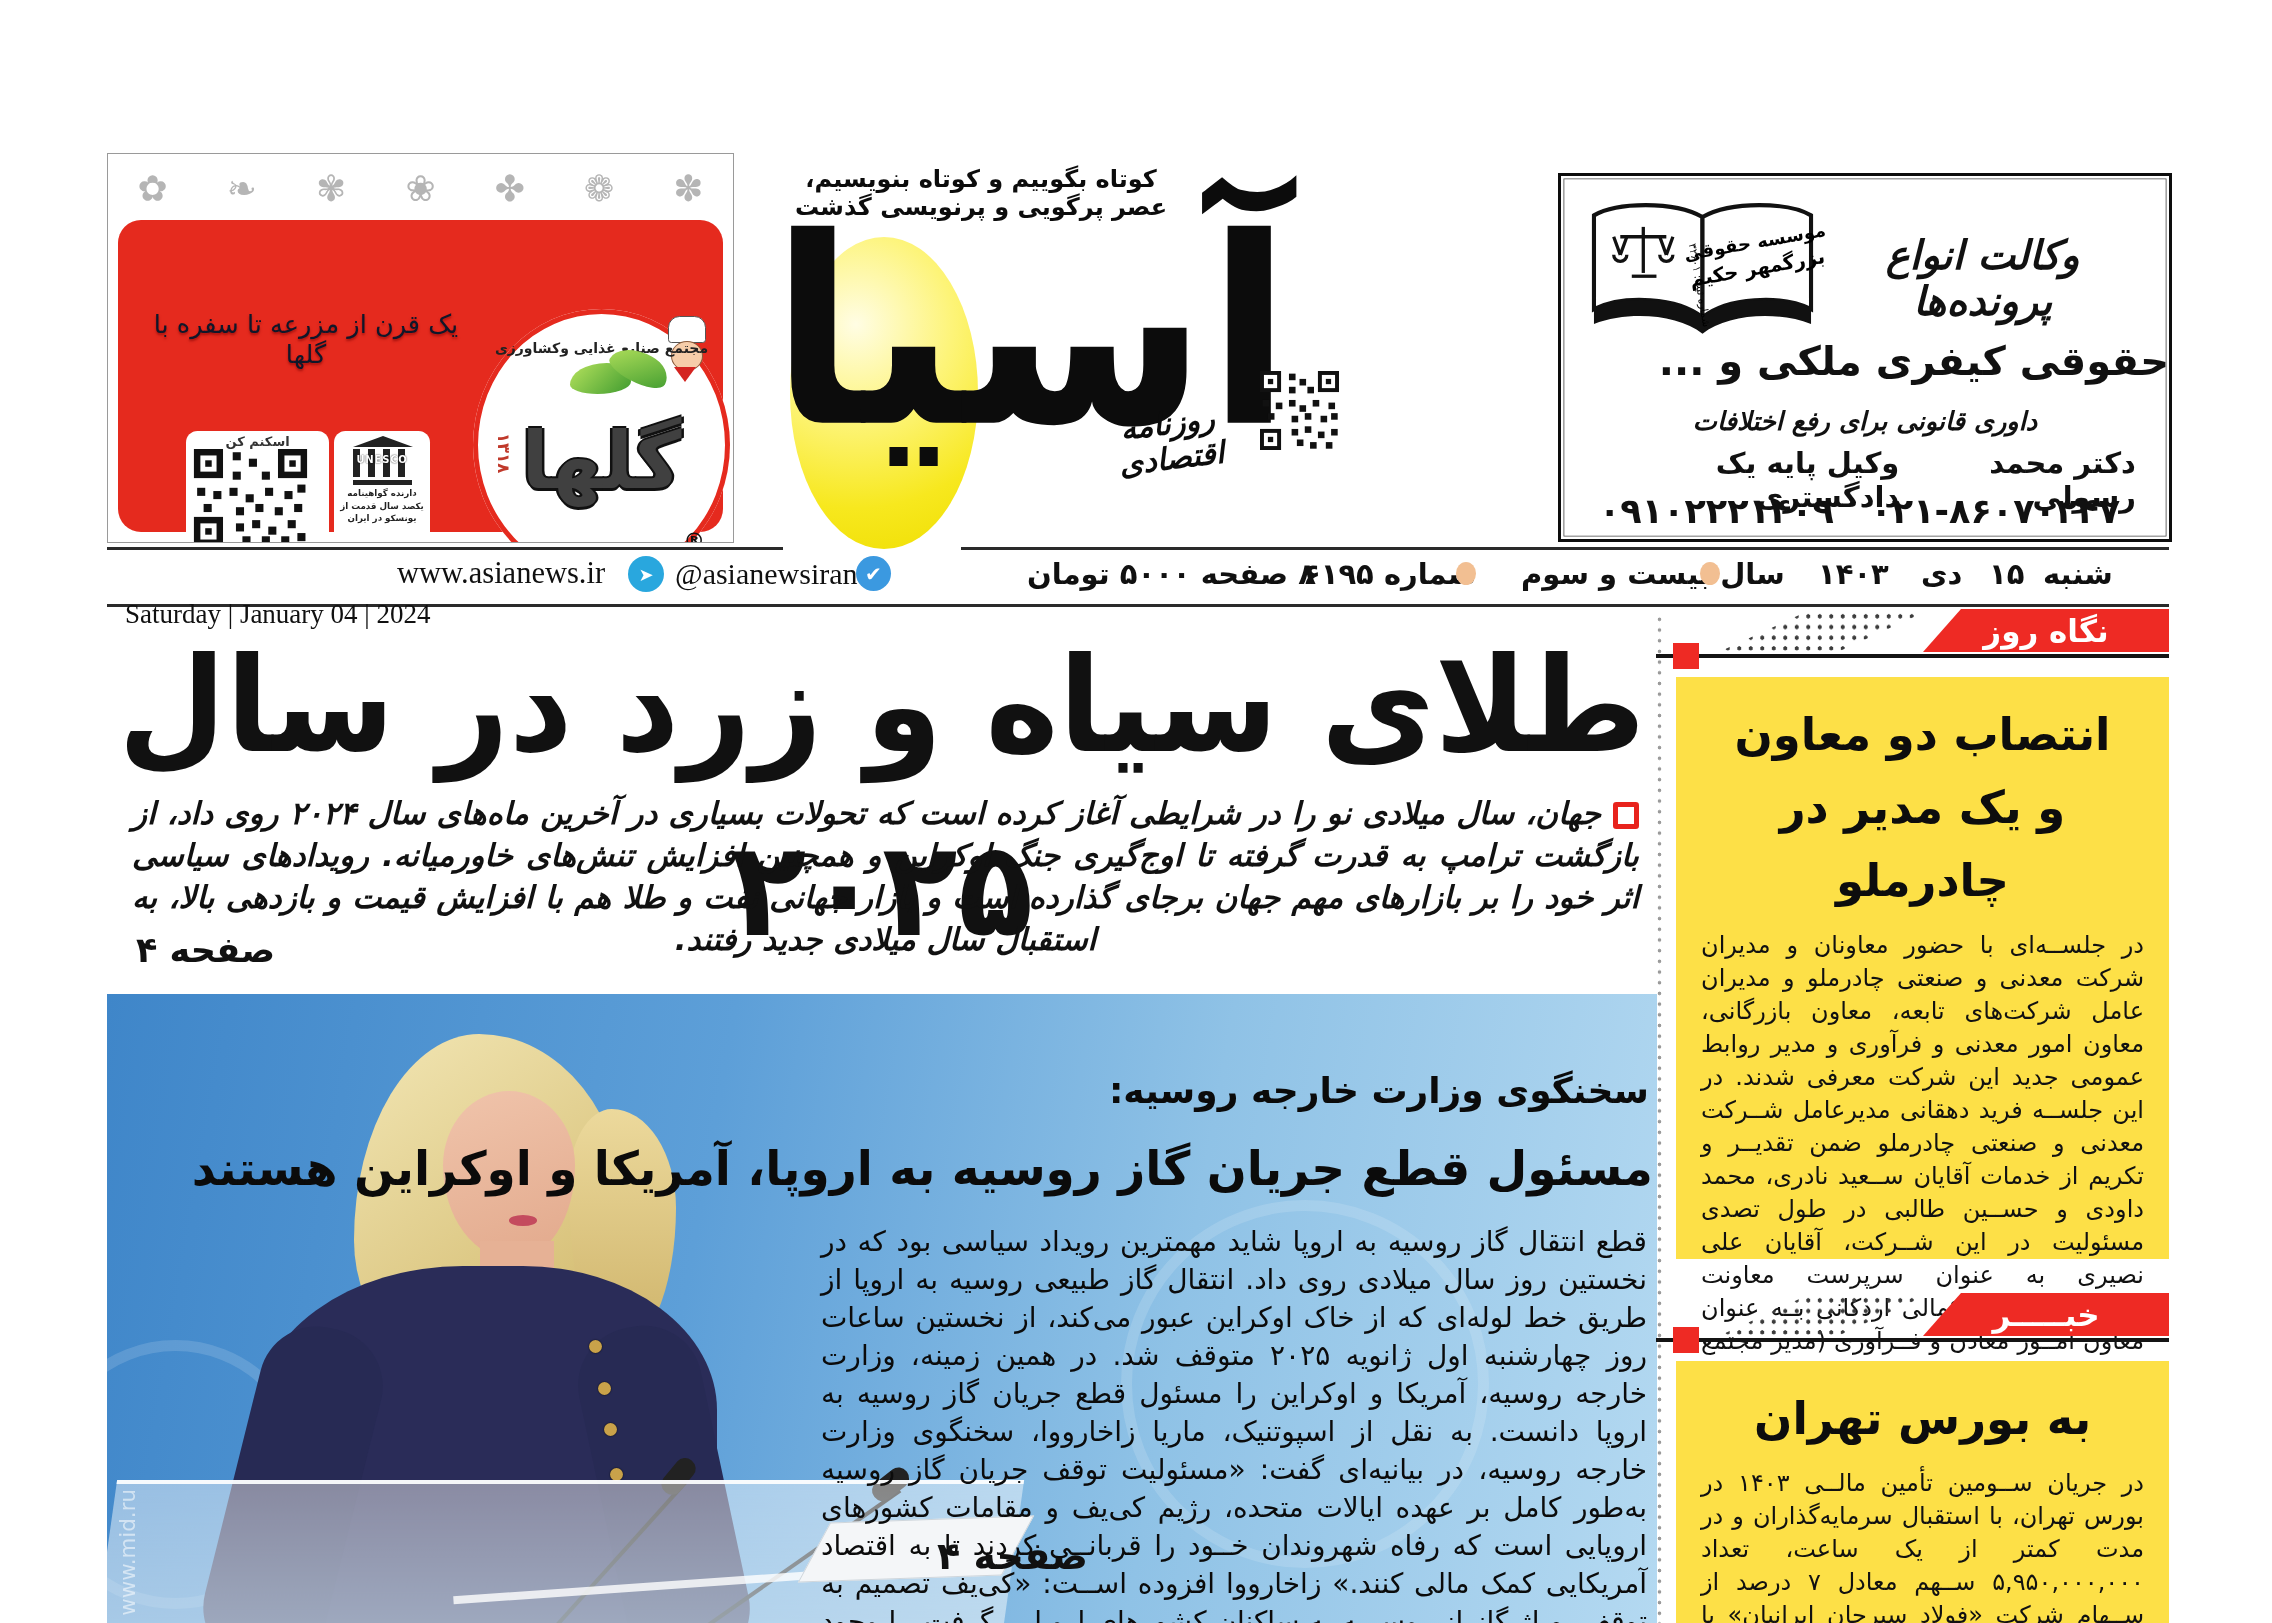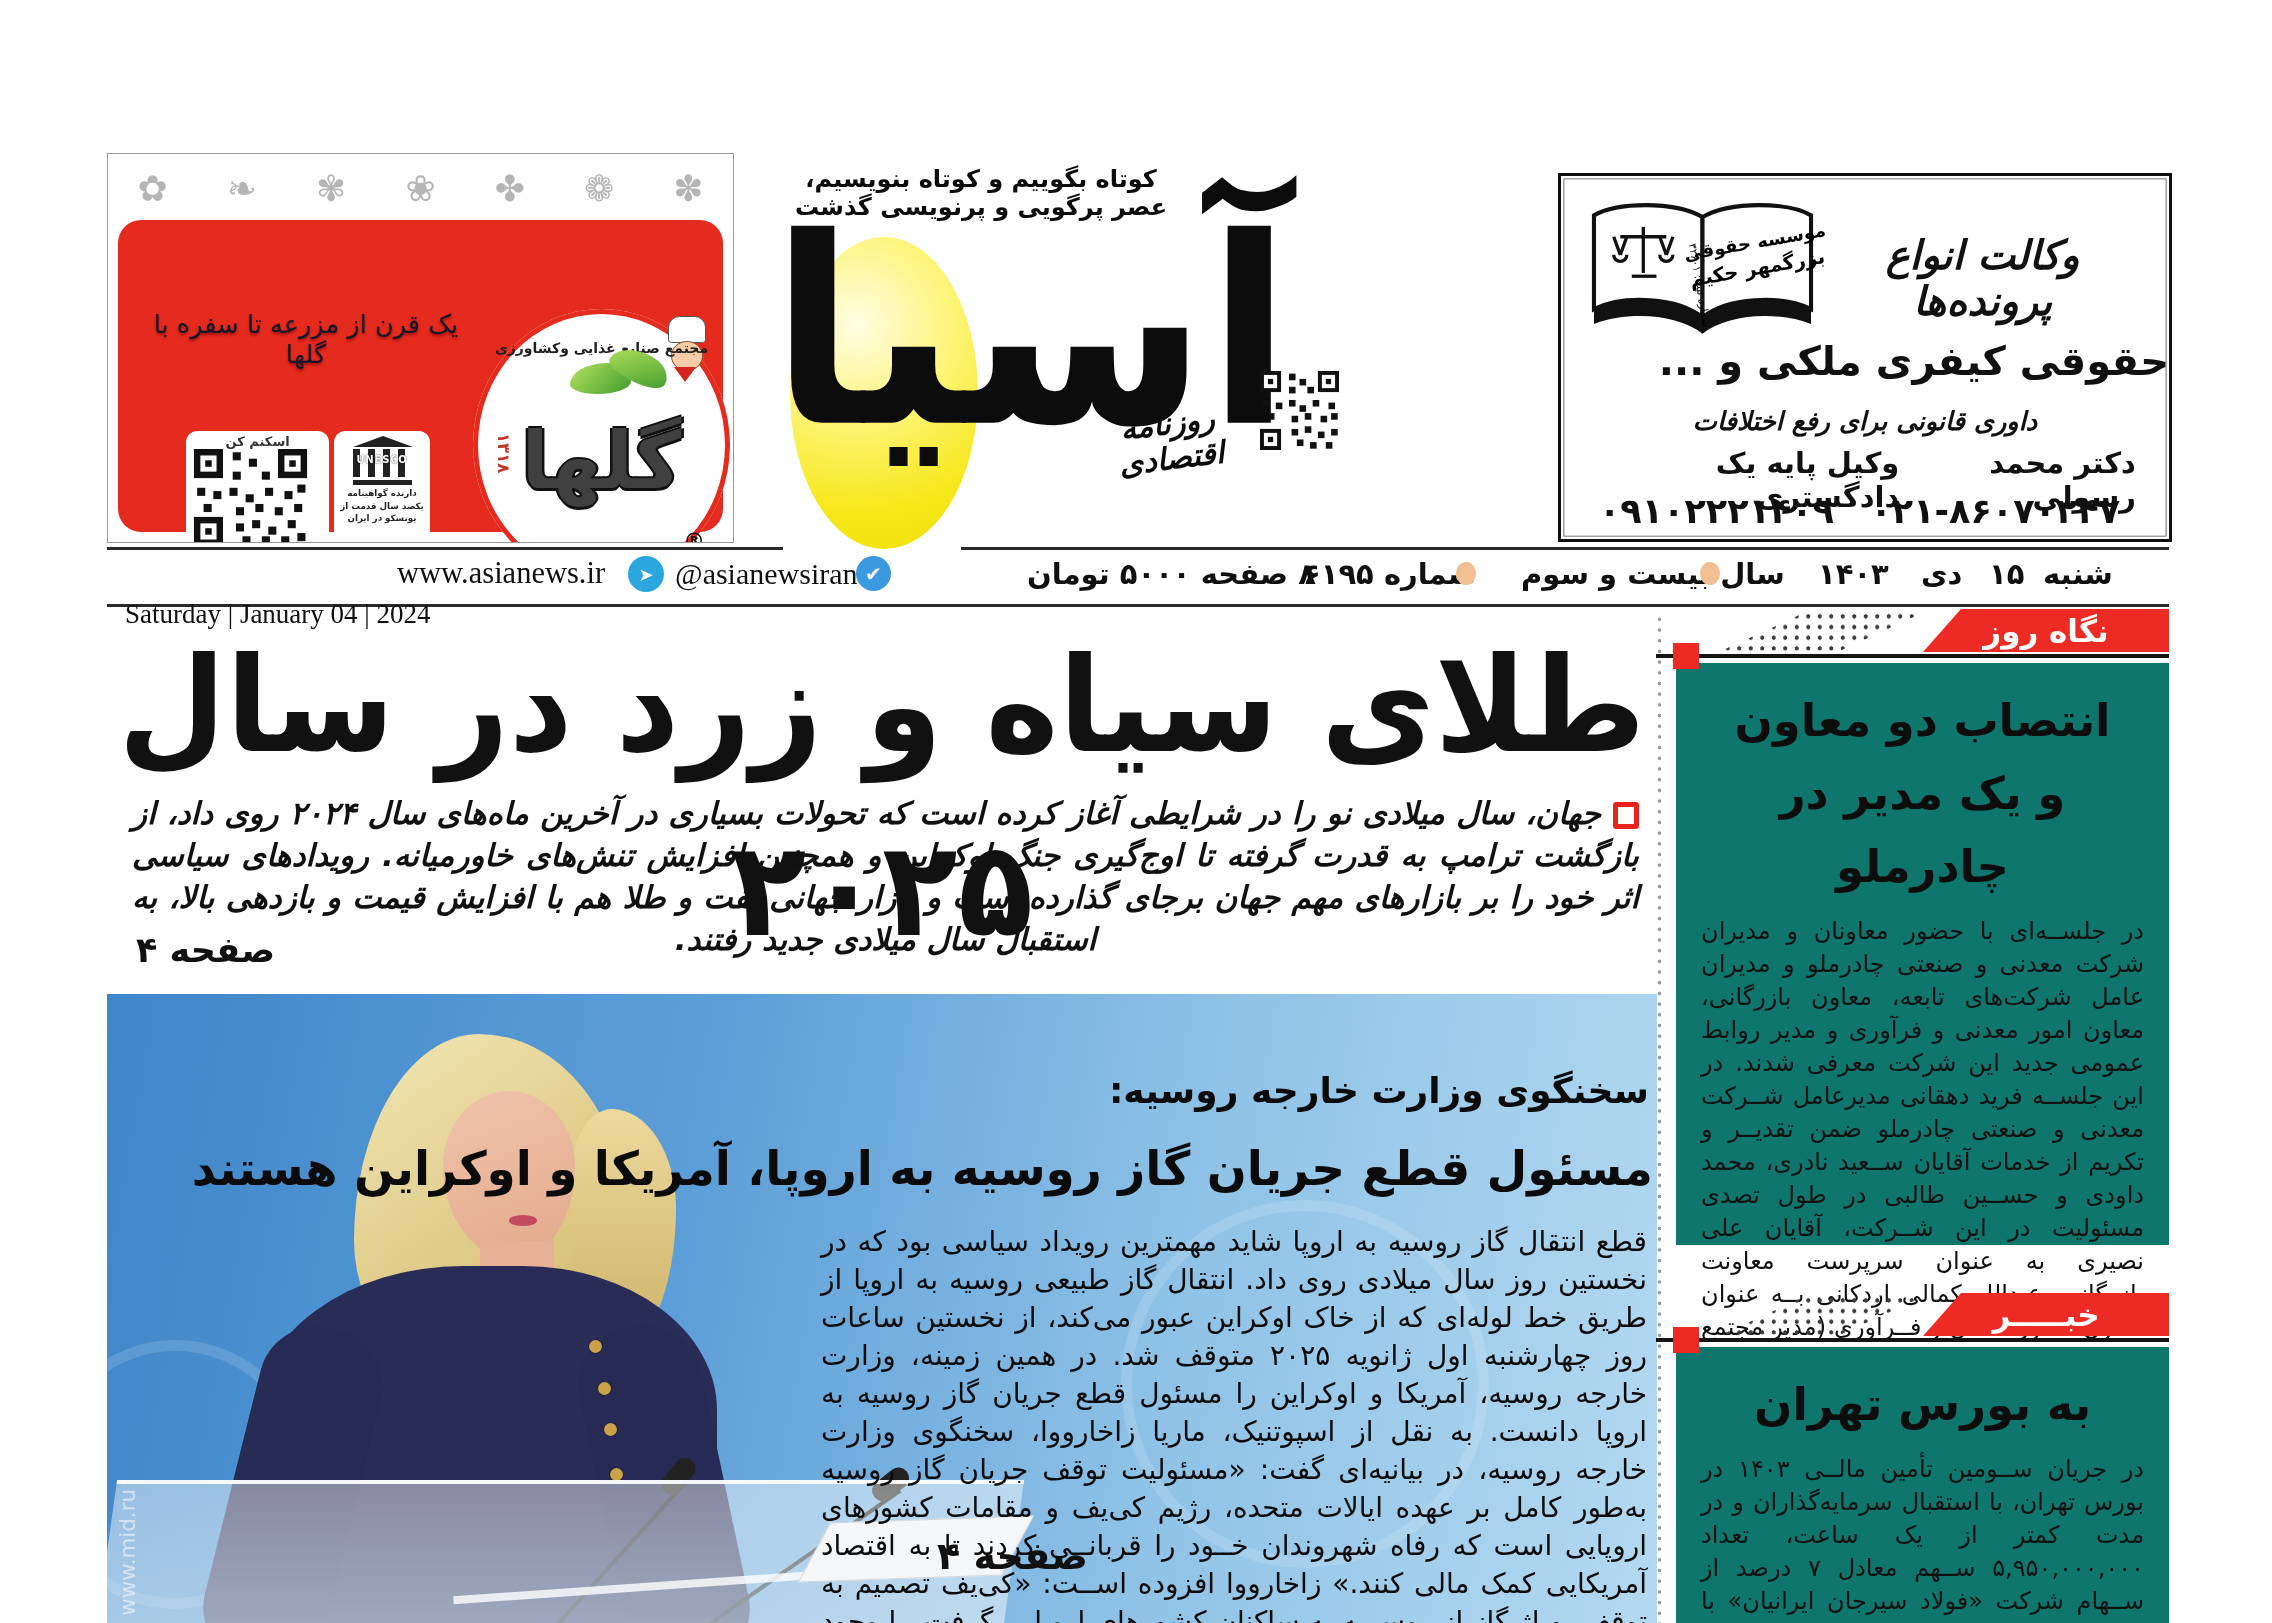--- a/index.html
+++ b/index.html
@@ -111,21 +111,21 @@
   .section{position:absolute;left:1656px;width:513px;}
   .tabrow{position:relative;height:43px;}
   .hatch{position:absolute;right:241px;top:1.6px;width:206px;height:40px;
          background-image:radial-gradient(circle,#3c3c3c 1.9px,transparent 2.4px);background-size:11.5px 10.7px;
          clip-path:polygon(87px 0,100% 0,calc(100% - 87px) 100%,0 100%);}
   .tab{position:absolute;right:0;top:0;width:246px;height:43px;background:#ee2a24;color:#fff;
        clip-path:polygon(38px 0,100% 0,100% 100%,0 100%);
        display:flex;align-items:center;justify-content:center;font-size:31px;font-weight:bold;}
   .shr{position:relative;height:4.1px;background:#141414;margin-top:1.6px;}
   .redsq{position:absolute;left:16.5px;top:-10.7px;width:26px;height:26px;background:#ee2a24;}
-  .graybox{background:#0f766e;margin-left:20px;margin-top:5px;padding:21.4px 25px 16.5px;}
+  .graybox{background:#fde047;margin-left:20px;margin-top:19px;padding:21.4px 25px 16.5px;}
   .stitle{font-size:45px;font-weight:bold;text-align:center;line-height:73px;color:#0d0d0d;}
   .sbody{margin-top:11.5px;font-size:24px;line-height:33px;text-align:justify;color:#111;}
   .spage{margin-top:13px;font-weight:bold;font-size:31px;}
 </style>
 </head>
 <body>
 
 <div id="page">
 
   <div class="abs golha">

